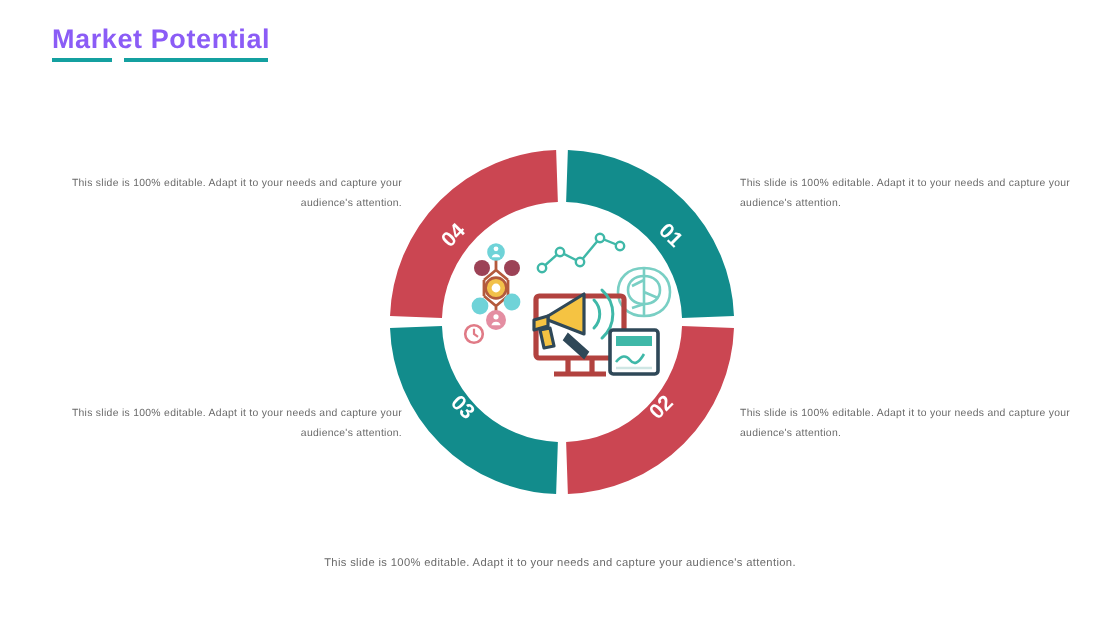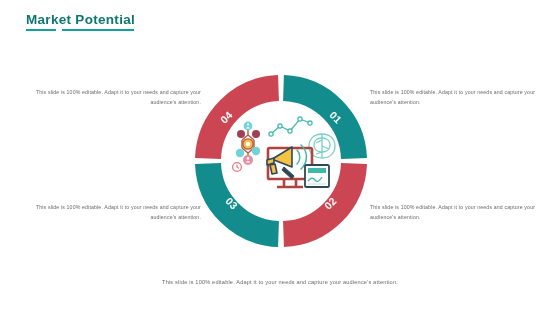--- a/index.html
+++ b/index.html
@@ -17,21 +17,21 @@
 
   
   .title-wrap {
     position: absolute;
     left: 26px;
     top: 12px;
   }
   .title {
     font-size: 13.5px;
     font-weight: bold;
-    color: #0f766e;
+    color: #8b5cf6;
     letter-spacing: 0.3px;
     white-space: nowrap;
   }
   .title-rules {
     display: flex;
     gap: 6px;
     margin-top: 2px;
   }
   .title-rule-a {
     width: 30px;

